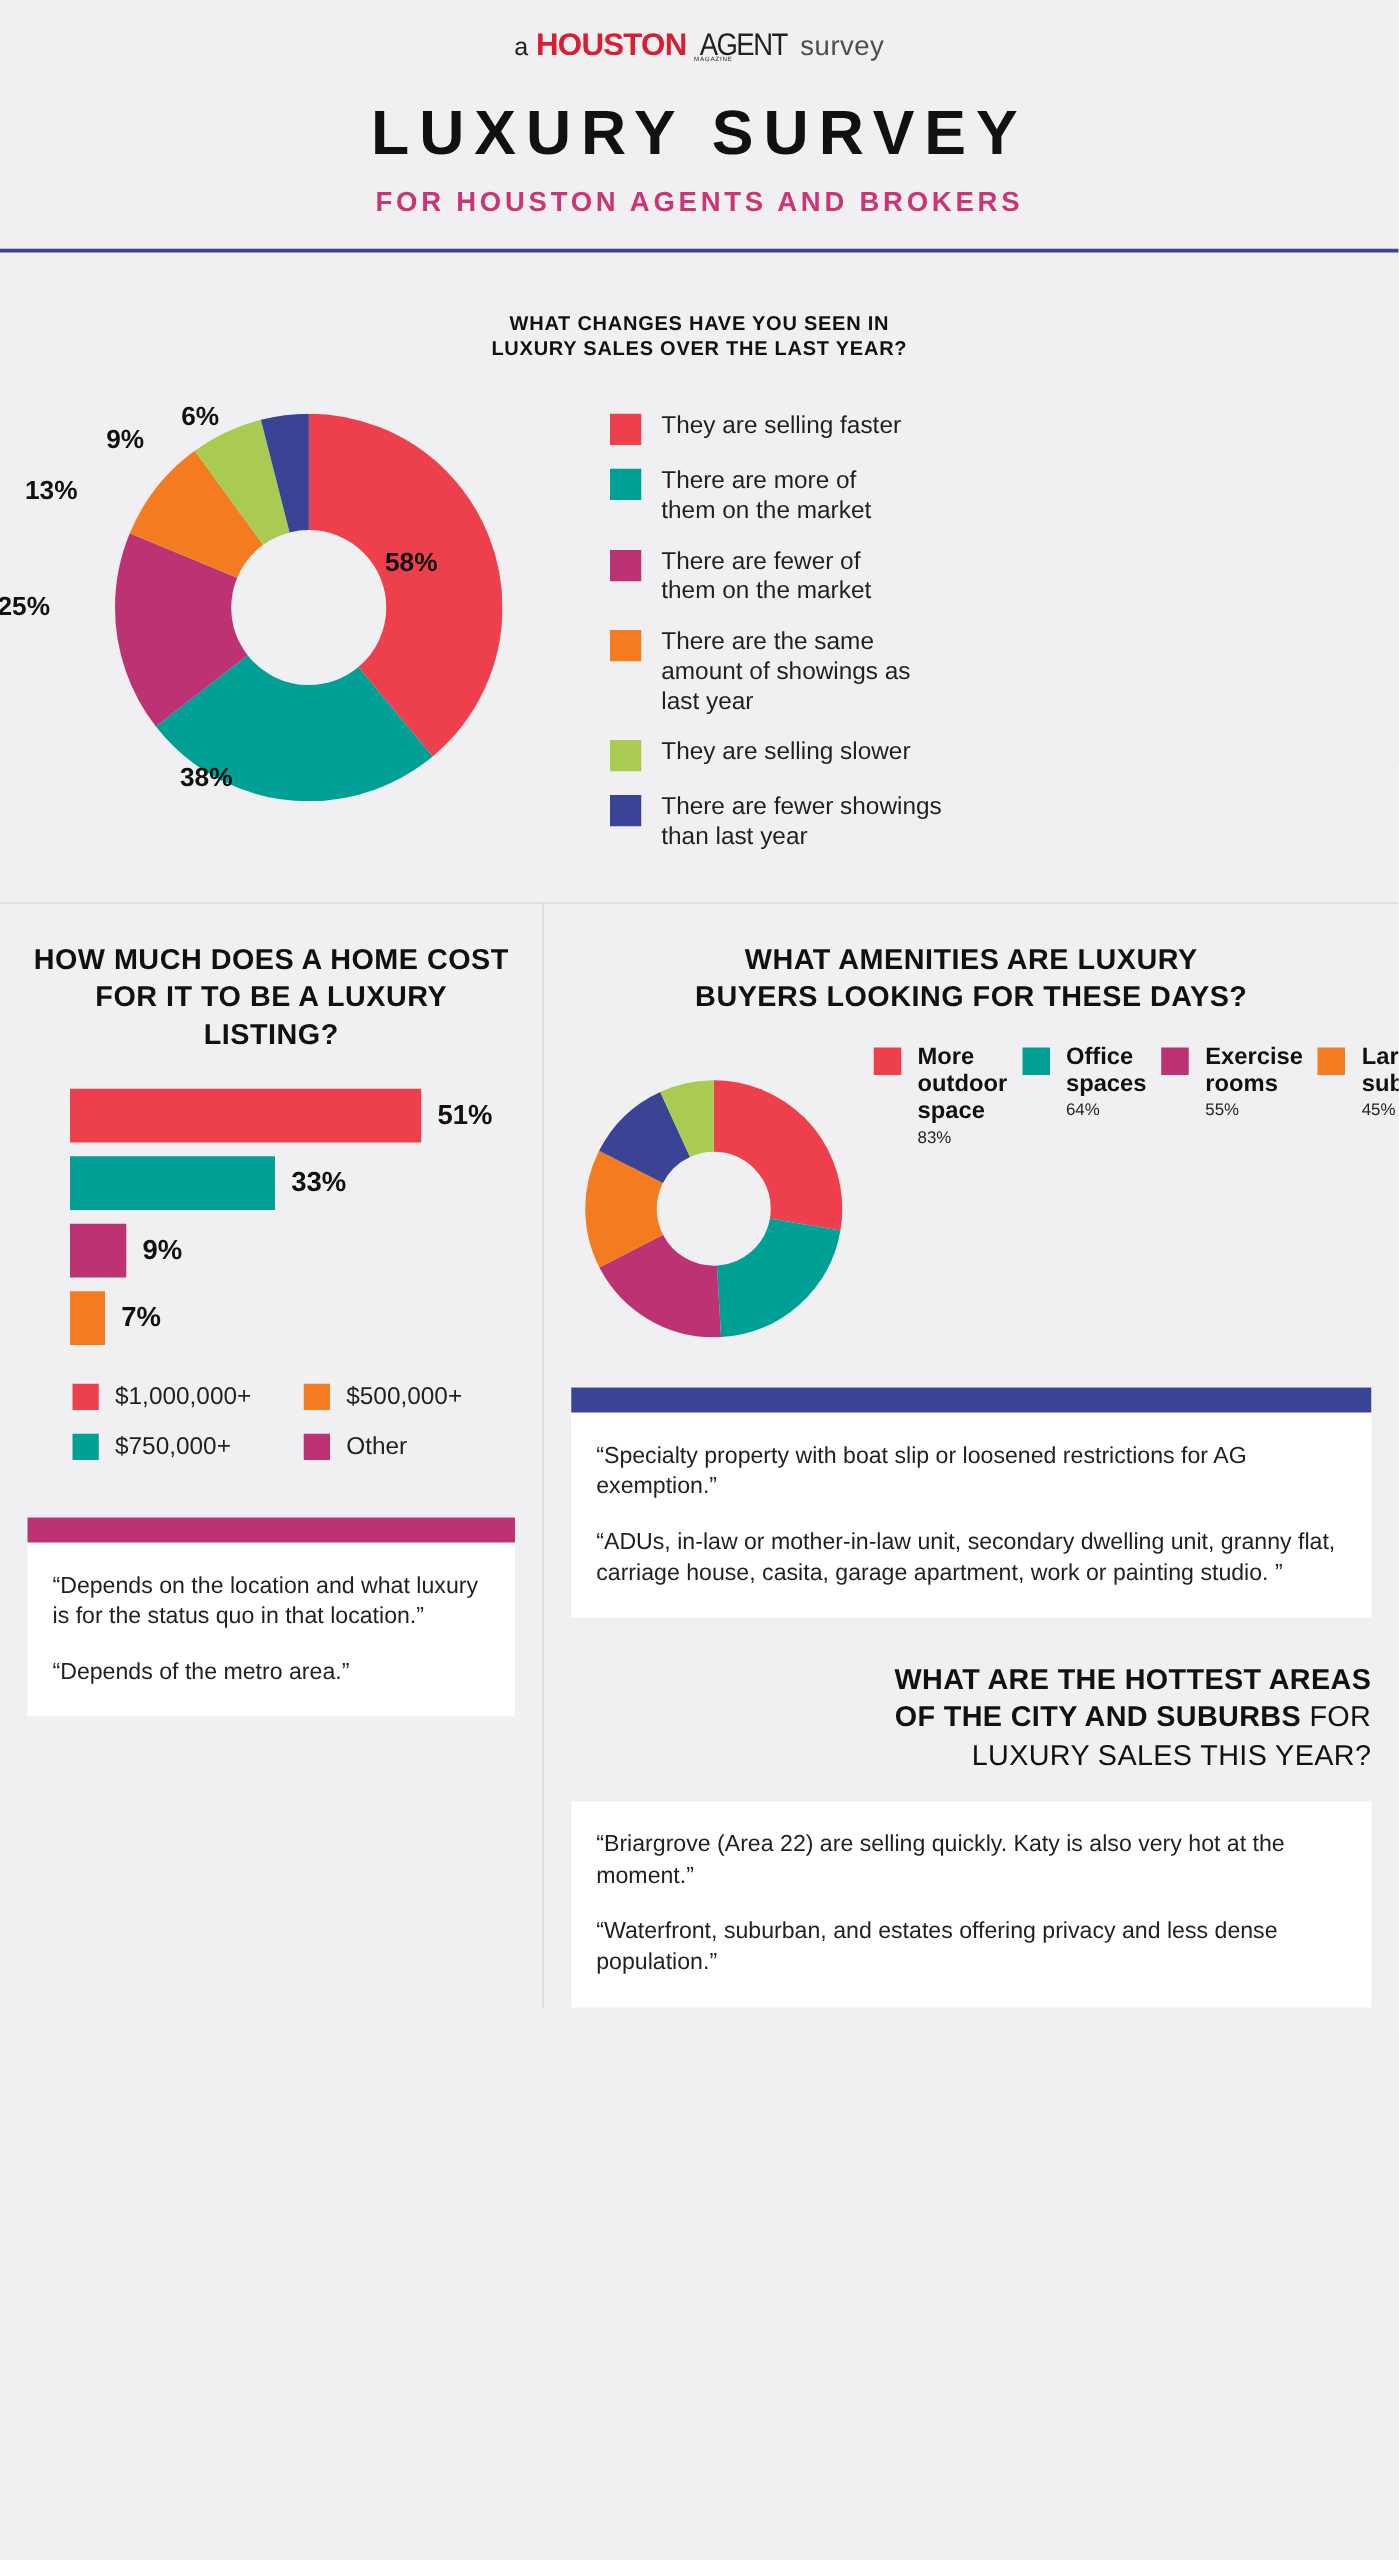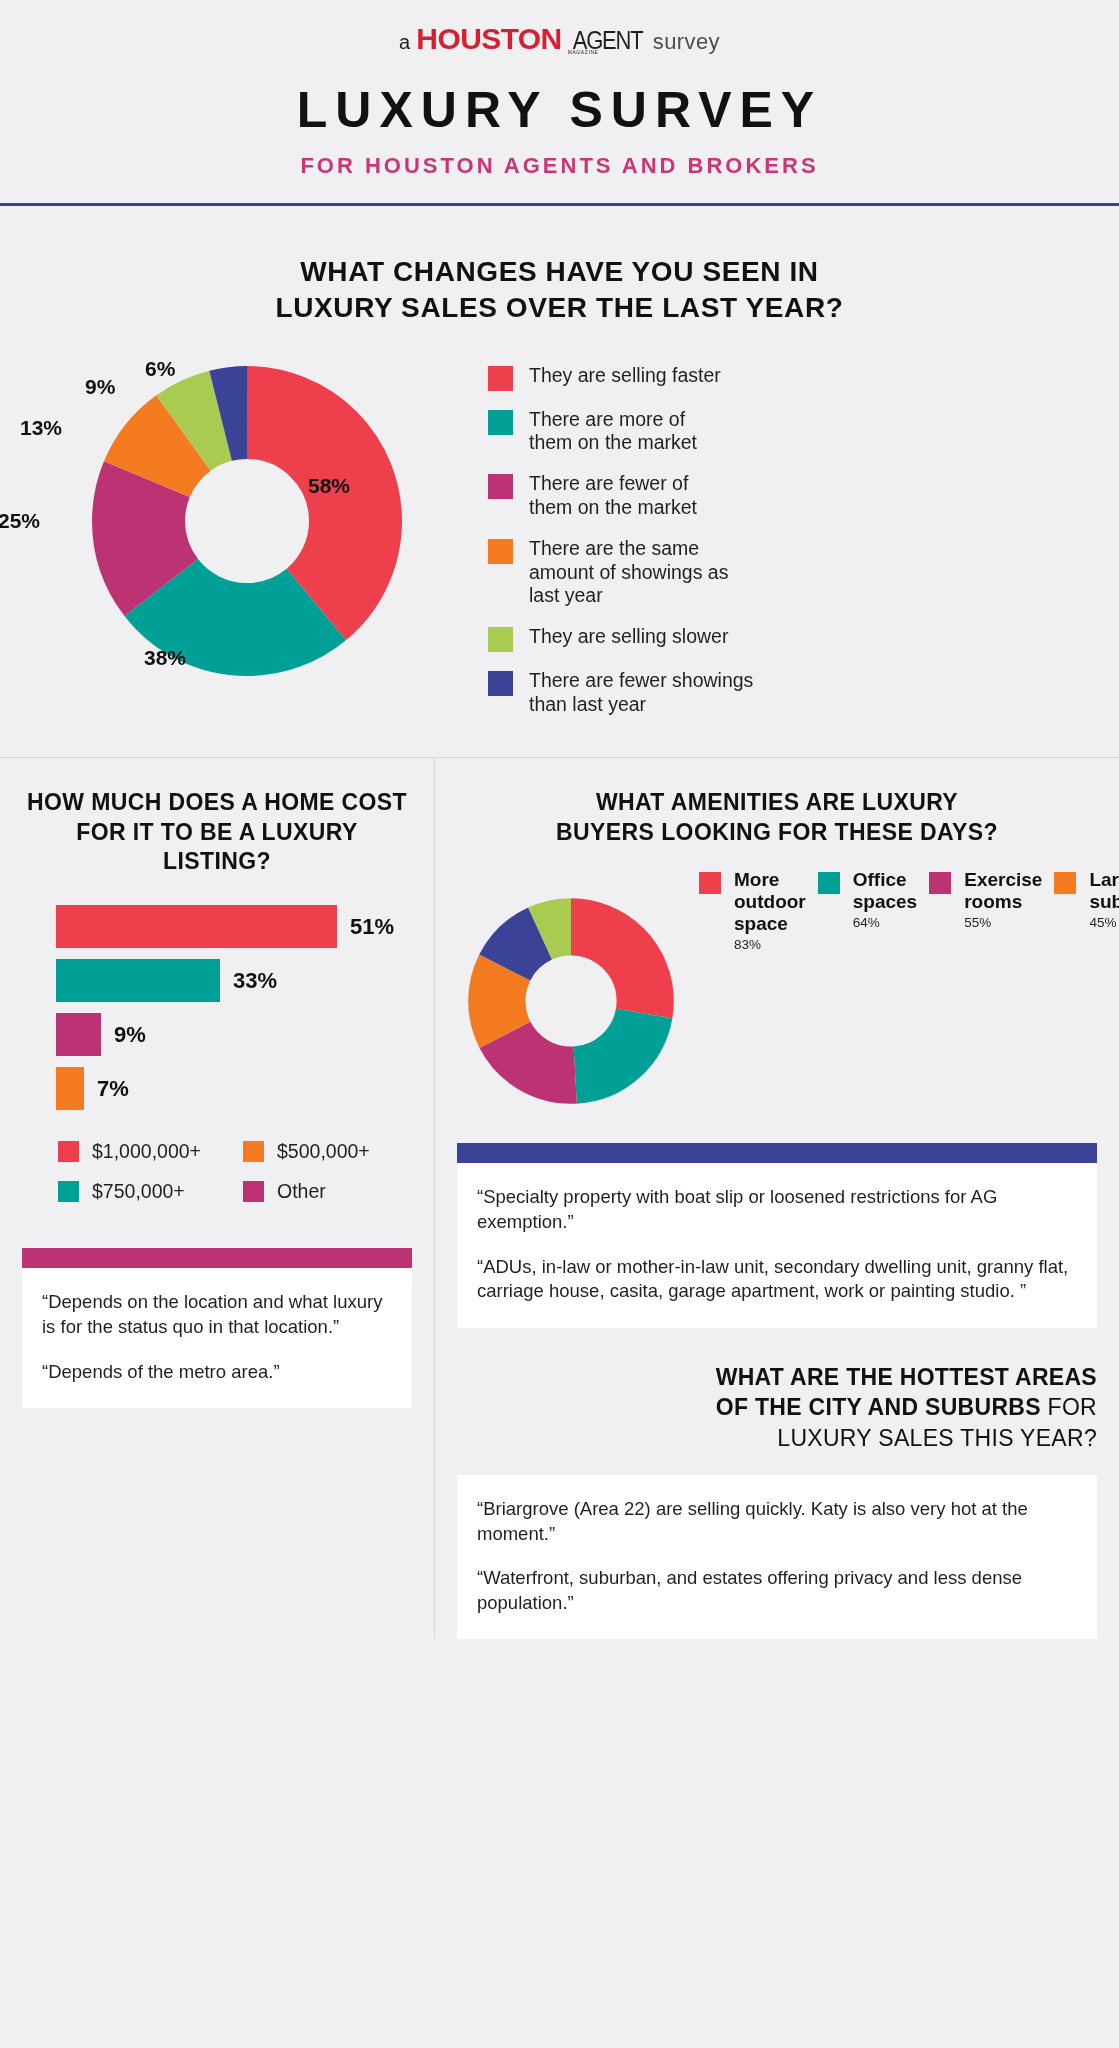--- a/index.html
+++ b/index.html
@@ -27,21 +27,21 @@
     color: #231f20;
     line-height: 1;
     display: inline-flex;
     align-items: baseline;
     gap: 6px;
   }
   .brand-a { font-size: 20px; color: #231f20; font-weight: 400; }
   .brand-houston {
     font-weight: 800;
     color: #d71f33;
-    font-size: 30px;
+    font-size: 25px;
     letter-spacing: -0.6px;
     font-family: "Liberation Sans", sans-serif;
   }
   .brand-agentwrap { display: inline-flex; flex-direction: column; align-items: flex-start; }
   .brand-agent {
     font-weight: 500;
     color: #231f20;
     font-size: 25px;
     letter-spacing: -1.4px;
     transform: scaleX(0.88);
@@ -78,21 +78,21 @@
   .rule-navy {
     margin-top: 24px;
     height: 3px;
     background: #3b4397;
     width: 100%;
   }
 
   
   .q-title {
     text-align: center;
-    font-size: 28px;
+    font-size: 16px;
     font-weight: 800;
     letter-spacing: 0.6px;
     color: #111111;
     line-height: 1.28;
   }
   #section1 { padding-top: 48px; }
 
   .sec1-body {
     display: flex;
     margin-top: 30px;

